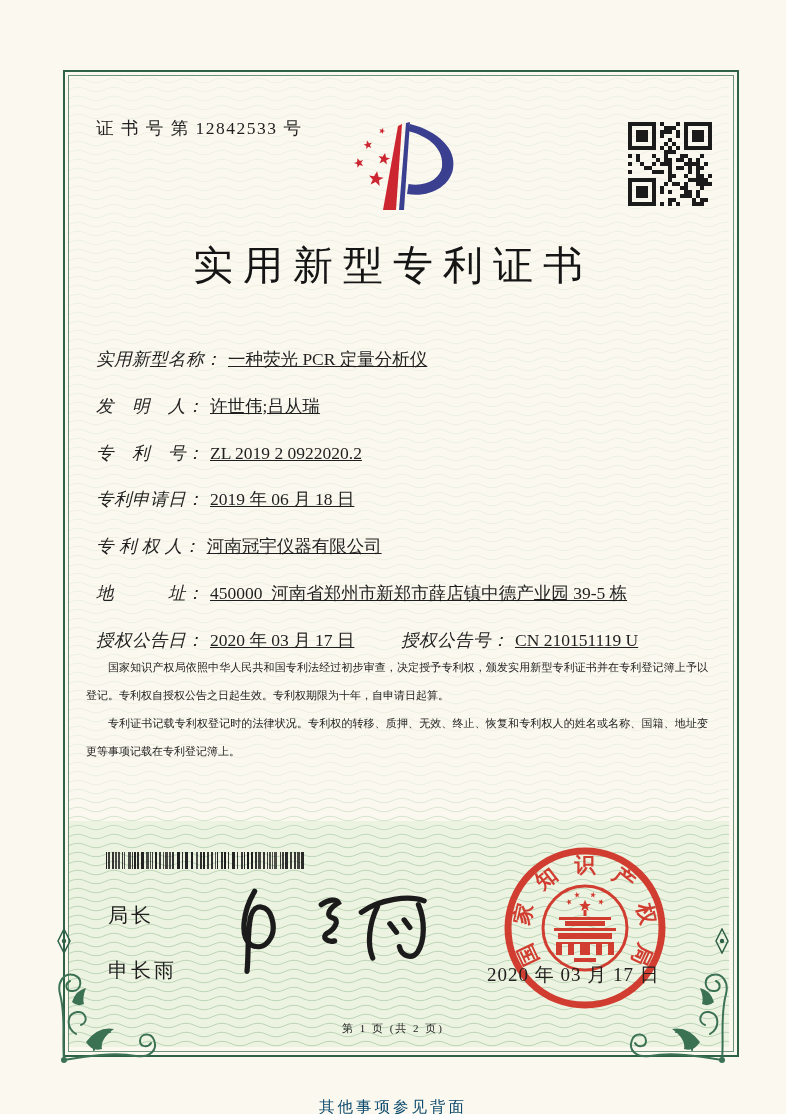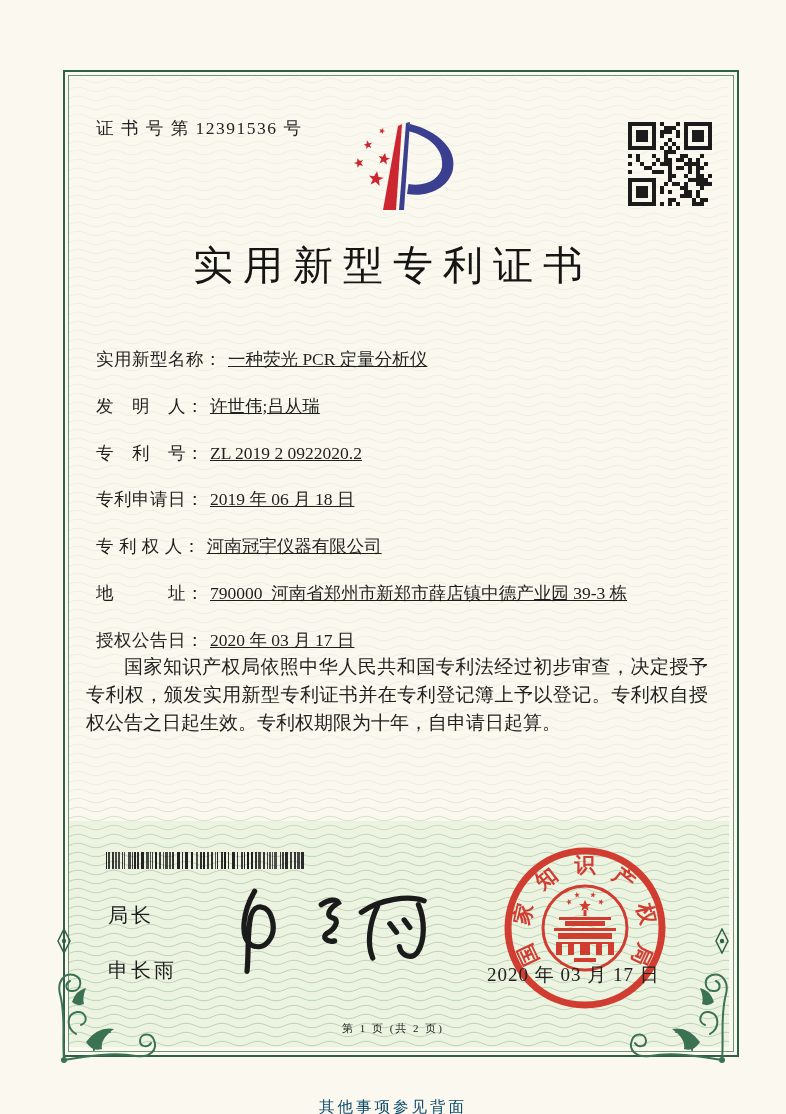--- a/index.html
+++ b/index.html
@@ -18,26 +18,26 @@
   .knot{position:absolute;z-index:3;}
   
   .content{position:absolute;inset:0;z-index:2;}
   .cert-number{position:absolute;left:96px;top:116px;font-size:17.5px;letter-spacing:1.5px;}
   .logo{position:absolute;left:340px;top:120px;}
   .qr{position:absolute;left:628px;top:122px;width:84px;height:84px;}
   .title{position:absolute;left:0;top:238px;width:100%;text-align:center;
          font-size:40px;font-weight:400;letter-spacing:10px;color:#151515;}
   .fields{position:absolute;left:96px;top:336px;width:620px;}
   .field-row{height:46.8px;line-height:46.8px;font-size:17.5px;white-space:nowrap;}
-  .field-row .label{letter-spacing:0.5px;}
+  .field-row .label{letter-spacing:0.5px;font-style:italic;}
   .field-row .value{white-space:pre-wrap;margin-left:6px;text-decoration:underline;}
   .grant-row{position:relative;}
   .grant-col2{position:absolute;left:305px;top:0;}
   .paragraphs{position:absolute;left:86px;top:653px;width:622px;
-              font-size:19px;line-height:28px;text-align:justify;color:#222;}
+              font-size:11px;line-height:28px;text-align:justify;color:#222;}
   .paragraphs p{margin:0;text-indent:2em;}
   .barcode{position:absolute;left:106px;top:852px;width:200px;height:17px;}
   .officer{position:absolute;left:108px;top:902px;font-size:20px;letter-spacing:3px;}
   .officer .name{margin-top:28px;}
   .signature{position:absolute;left:222px;top:878px;}
   .seal{position:absolute;left:495px;top:838px;mix-blend-mode:multiply;opacity:.93;}
   .seal-date{position:absolute;left:487px;top:962px;font-size:19px;letter-spacing:1px;color:#23211f;z-index:4;}
   .page-indicator{position:absolute;left:0;top:1021px;width:100%;text-align:center;
                   font-size:11px;letter-spacing:2px;}
   .footer-note{position:absolute;left:0;top:1065px;width:100%;text-align:center;
@@ -102,21 +102,21 @@
     </g>
     <g fill="#3c7254">
       <path d="M44 104 q 12 -16 28 -13 q -14 10 -12 20 q -10 3 -16 -7 z"></path>
       <path d="M30 64 q 4 -12 14 -14 q -4 10 -2 16 q -7 3 -12 -2 z"></path>
       <circle cx="22" cy="122" r="3"></circle>
     </g>
   </svg>
 
   <div class="content">
 
-    <div class="cert-number">证 书 号 第 12391536 号</div>
+    <div class="cert-number">证 书 号 第 12842533 号</div>
 
     <svg class="logo" width="124" height="96" viewBox="0 0 124 96">
       <defs>
         <path id="star" d="M0,-10 L2.94,-3.09 L9.51,-3.09 L4.05,1.18 L5.88,8.09 L0,4 L-5.88,8.09 L-4.05,1.18 L-9.51,-3.09 L-2.94,-3.09 Z"></path>
       </defs>
       <g fill="#cc2631">
         <use href="#star" transform="translate(42,11) scale(0.32) rotate(20)"></use>
         <use href="#star" transform="translate(28,25) scale(0.45) rotate(-12)"></use>
         <use href="#star" transform="translate(44,39) scale(0.62) rotate(10)"></use>
         <use href="#star" transform="translate(19,43) scale(0.5) rotate(-18)"></use>
@@ -348,29 +348,33 @@
       <div class="field-row">
         <span class="label">专　利　号：</span><span class="value">ZL 2019 2 0922020.2</span>
       </div>
       <div class="field-row">
         <span class="label">专利申请日：</span><span class="value">2019 年 06 月 18 日</span>
       </div>
       <div class="field-row">
         <span class="label">专 利 权 人：</span><span class="value">河南冠宇仪器有限公司</span>
       </div>
       <div class="field-row">
-        <span class="label">地　　　址：</span><span class="value">790000  河南省郑州市新郑市薛店镇中德产业园 39-3 栋</span>
+        <span class="label">地　　　址：</span><span class="value">450000  河南省郑州市新郑市薛店镇中德产业园 39-5 栋</span>
       </div>
       <div class="field-row grant-row">
         <span class="label">授权公告日：</span><span class="value">2020 年 03 月 17 日</span>
+        <span class="grant-col2">
+          <span class="label">授权公告号：</span><span class="value">CN 210151119 U</span>
+        </span>
       </div>
     </div>
 
     <div class="paragraphs">
       <p>国家知识产权局依照中华人民共和国专利法经过初步审查，决定授予专利权，颁发实用新型专利证书并在专利登记簿上予以登记。专利权自授权公告之日起生效。专利权期限为十年，自申请日起算。</p>
+      <p>专利证书记载专利权登记时的法律状况。专利权的转移、质押、无效、终止、恢复和专利权人的姓名或名称、国籍、地址变更等事项记载在专利登记簿上。</p>
     </div>
 
     <div class="barcode"><svg width="200" height="17">
           <rect x="0" width="1" height="17" fill="#1d1d1d" opacity="0.99"></rect>
           <rect x="2" width="2" height="17" fill="#1d1d1d" opacity="0.85"></rect>
           <rect x="6" width="2" height="17" fill="#1d1d1d" opacity="0.89"></rect>
           <rect x="9" width="2" height="17" fill="#1d1d1d" opacity="0.79"></rect>
           <rect x="12" width="2" height="17" fill="#1d1d1d" opacity="0.80"></rect>
           <rect x="16" width="1" height="17" fill="#1d1d1d" opacity="0.88"></rect>
           <rect x="18" width="1" height="17" fill="#1d1d1d" opacity="0.81"></rect>

